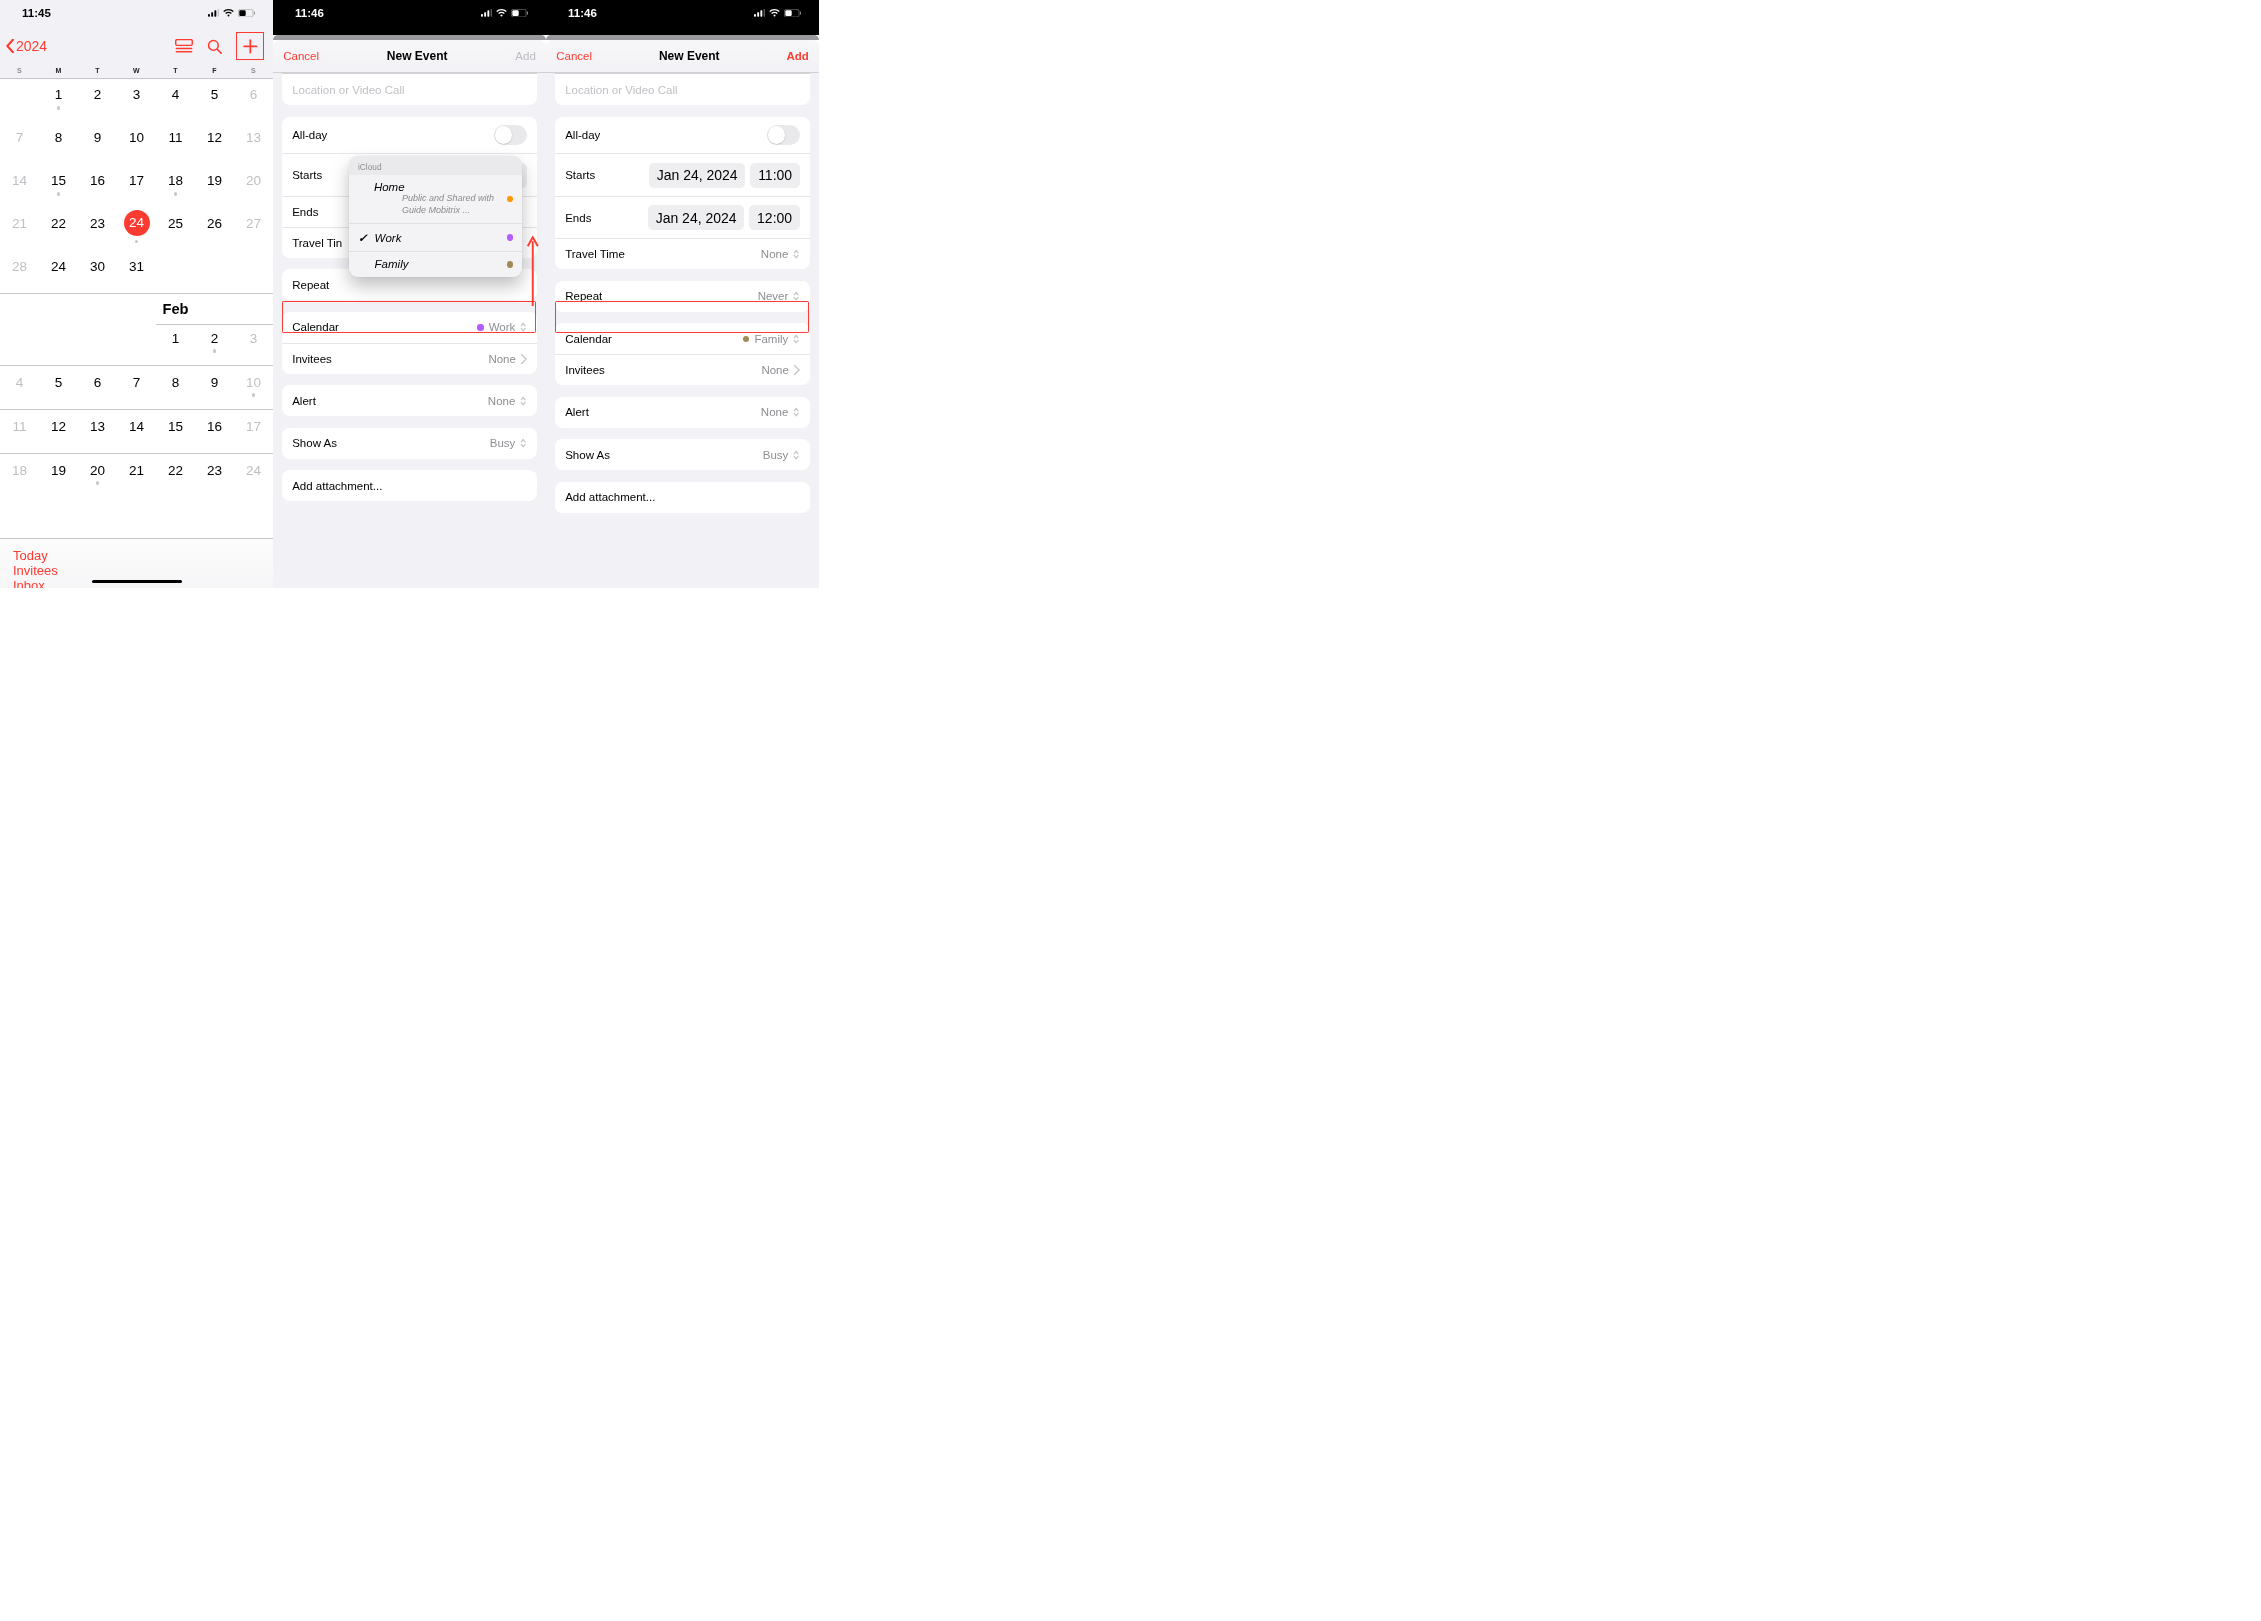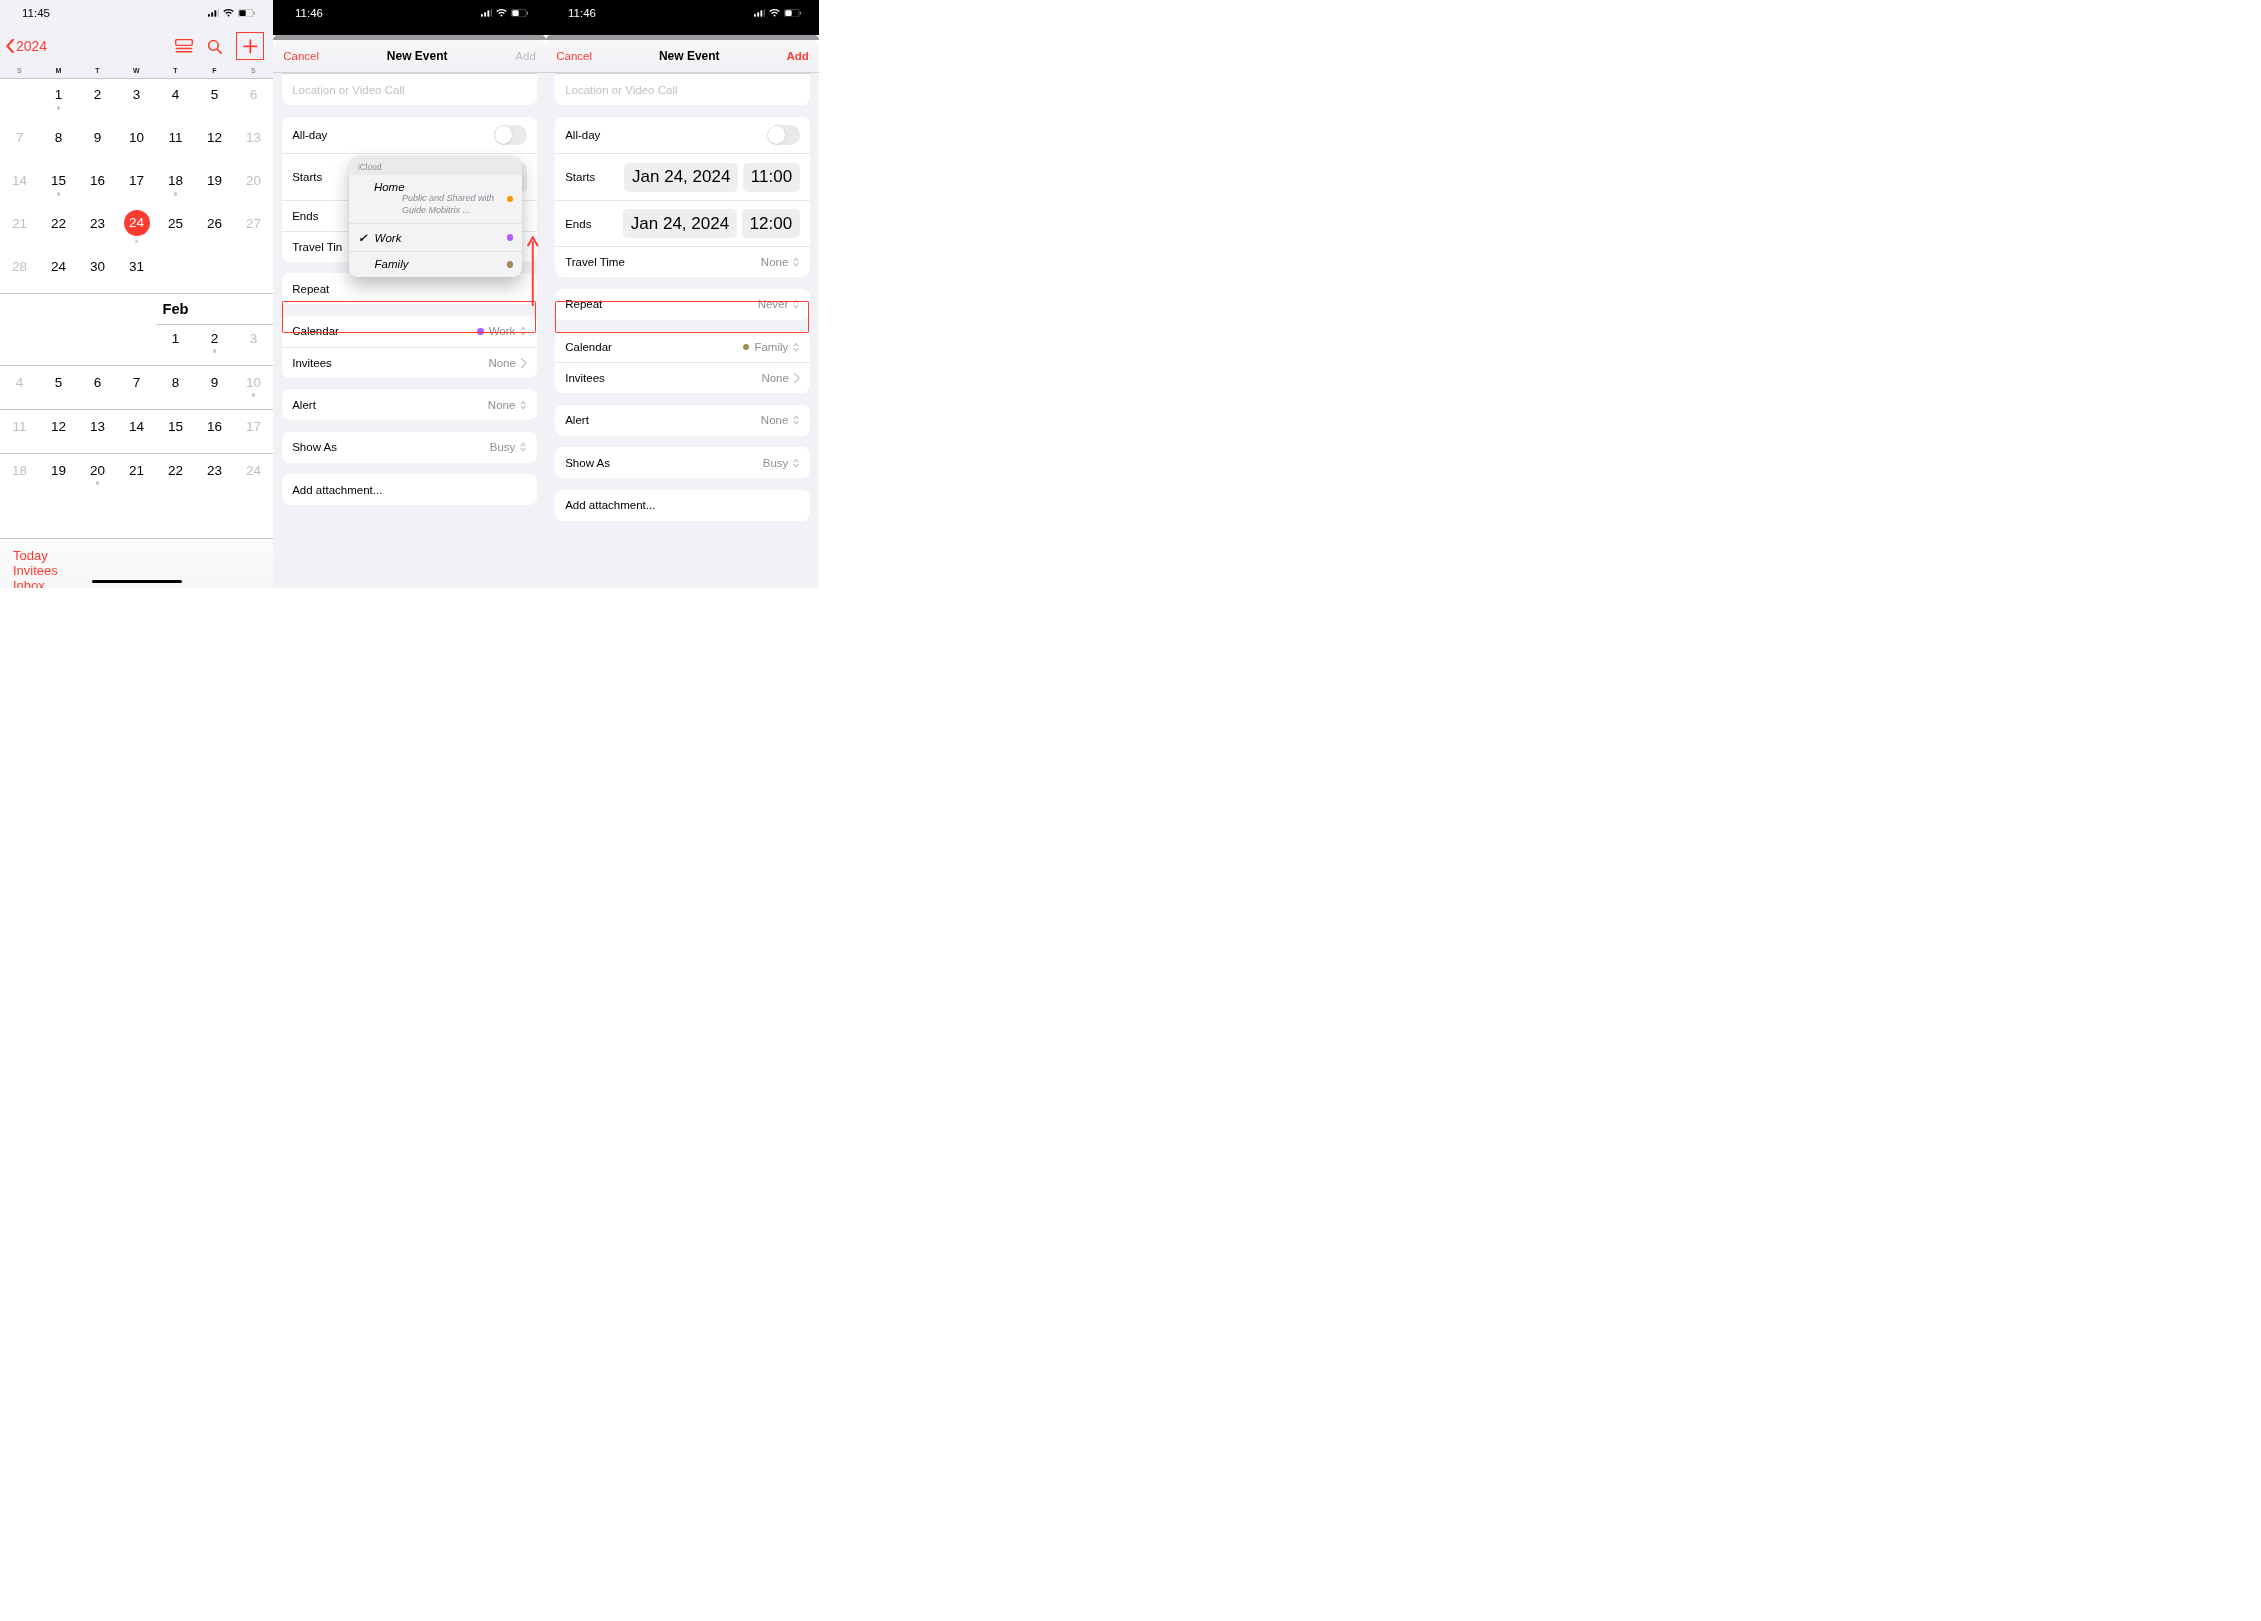--- a/index.html
+++ b/index.html
@@ -2,21 +2,21 @@
 <html style="font-size:10.2px"><head>
 <meta charset="utf-8">
 <style>
   * { box-sizing: border-box; margin: 0; padding: 0; font-family: -apple-system, "SF Pro Text", "Helvetica Neue", Arial, sans-serif; -webkit-font-smoothing: antialiased; }
   html, body { background:#fff; }
   .stage { width:820px; height:588px; display:flex; }
   .phone { width:273px; height:100%; position:relative; background:#fff; overflow:hidden; }
   .phone + .phone { border-left:none; }
 
   
-  .status { height:26px; display:flex; justify-content:space-between; align-items:center; padding:0 18px 0 22px; font-size:11.5px; font-weight:400; }
+  .status { height:26px; display:flex; justify-content:space-between; align-items:center; padding:0 18px 0 22px; font-size:11.5px; font-weight:700; }
   .status.dark { background:#000; color:#fff; }
   .status.light { background:#f2f2f6; color:#000; }
   .status .icons { display:flex; gap:3.8px; align-items:center; }
   .status .icons svg { display:block; }
 
   
   .cal-topbar { display:flex; align-items:center; justify-content:space-between; padding:6.4px 9px 6.4px 6.4px; background:#f2f2f6; }
   .cal-back { display:flex; align-items:center; color:#fe3b30; font-size:14px; font-weight:400; gap:1.3px;}
   .cal-actions { display:flex; align-items:center; gap:14px; }
   .cal-actions .icon-btn { color:#fe3b30; display:flex; align-items:center; justify-content:center; }
@@ -47,21 +47,21 @@
   .sheet-header .btn { font-size:11.5px; }
   .btn-red { color:#fe3b30; }
   .btn-gray { color:#bcbcc2; }
   .sheet-body { padding:0 9px 13px; }
   .group { background:#fff; border-radius:7.7px; margin-top:11.5px; overflow:hidden; }
   .row { display:flex; align-items:center; justify-content:space-between; padding:8.3px 10.2px; font-size:11.5px; min-height:31px; }
   .row + .row { border-top:0.6px solid #e5e5ea; }
   .row .label { color:#000; }
   .row .value { color:#8e8e93; display:flex; align-items:center; gap:5.1px; }
   .placeholder-row { color:#c1c1c6; font-size:11.5px; padding:9.6px 10.2px; }
-  .chip { background:#eeeef0; border-radius:5.1px; padding:4.5px 7.7px; color:#000; font-size:17px; }
+  .chip { background:#eeeef0; border-radius:5.1px; padding:4.5px 7.7px; color:#000; font-size:14px; }
   .chevrons { color:#c7c7cc; }
   .chevron { color:#c7c7cc; }
   .cal-dot { width:6.4px; height:6.4px; border-radius:50%; display:inline-block; }
   .toggle { width:33px; height:20px; border-radius:10.2px; background:#e9e9eb; position:relative; }
   .toggle::after { content:""; position:absolute; width:17.3px; height:17.3px; border-radius:50%; background:#fff; top:1.3px; left:1.3px; box-shadow:0 0.6px 1.3px rgba(0,0,0,.25); }
 
   
   .popover { position:absolute; background:#f0f0f2; border-radius:9px; box-shadow:0 9px 18px rgba(0,0,0,.25), 0 0 0 0.6px rgba(0,0,0,.04); overflow:hidden; }
   .pop-h { font-size:8.3px; color:#8e8e93; padding:6.4px 9px 2.6px; background:#eaeaec; }
   .pop-row { display:flex; align-items:center; justify-content:space-between; padding:6.4px 9px; font-size:11.5px; border-top:0.6px solid #e1e1e4; background:#f3f3f5;font-style:italic;}

